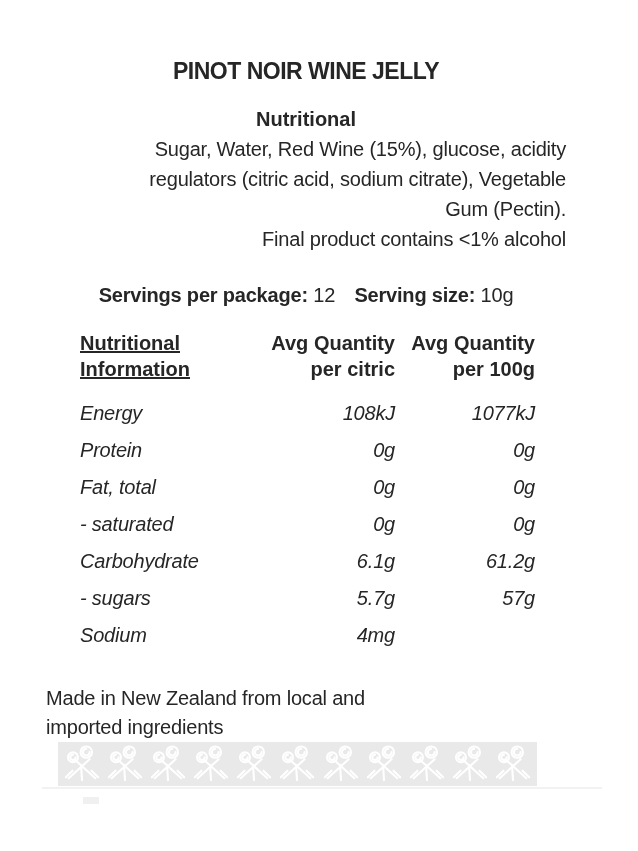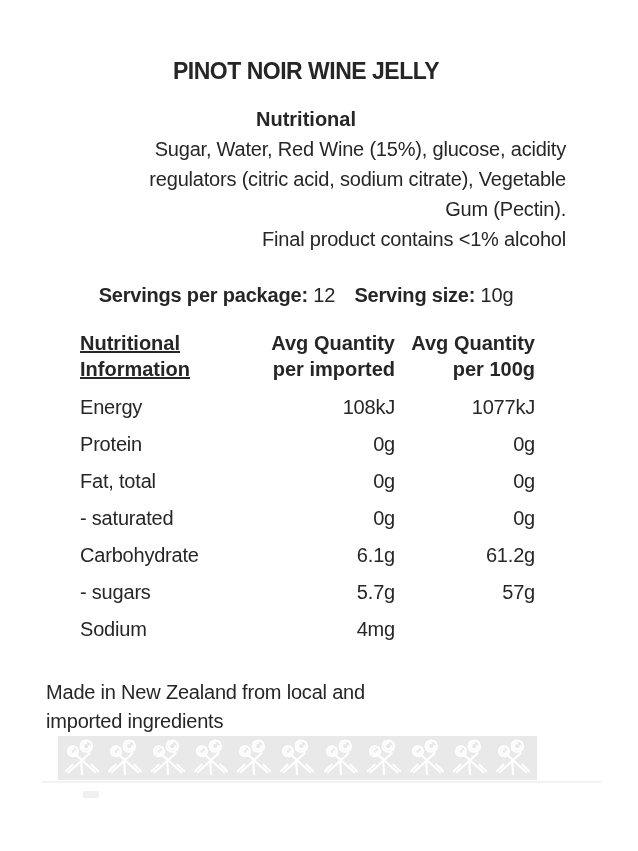--- a/index.html
+++ b/index.html
@@ -16,21 +16,21 @@
   .ing-head{margin-top:16px;font-size:20px;font-weight:bold;line-height:30px;text-align:center;}
   .line{font-size:20px;line-height:30px;text-align:right;white-space:nowrap;letter-spacing:-0.2px;}
   .servings{margin-top:26px;font-size:20px;line-height:30px;text-align:center;letter-spacing:-0.2px;}
   .servings .b{font-weight:bold;}
   .servings .v{margin-right:14px;}
   .ntable{margin-top:20px;margin-left:34px;width:455px;font-size:20px;}
   .hrow,.drow{display:grid;grid-template-columns:175px 140px 140px;}
   .hrow .c{font-weight:bold;line-height:26px;}
   .hrow .c1{text-align:left;text-decoration:underline;}
   .c2,.c3{text-align:right;}
-  .rows{margin-top:7px;}
+  .rows{margin-top:13px;font-style:italic;}
   .drow{height:37px;align-items:center;letter-spacing:-0.2px;}
   .footer{margin-top:30px;}
   .footer .fline{font-size:20px;line-height:29px;text-align:left;letter-spacing:-0.2px;}
   .band{
     width:479px;height:44px;margin-left:12px;background:#e9e9e9;
     display:flex;align-items:center;justify-content:space-evenly;overflow:hidden;
   }
   .motif{display:inline-flex;}
   .faint-line{width:560px;height:2px;margin-top:1px;margin-left:-4px;background:#f2f2f2;}
   .faint-rect{width:16px;height:7px;margin-top:8px;margin-left:37px;background:#f0f0f0;}
@@ -63,21 +63,21 @@
   </div>
 
   <div class="ntable">
     <div class="hrow">
       <div class="c c1">
         <div>Nutritional</div>
         <div>Information</div>
       </div>
       <div class="c c2">
         <div>Avg Quantity</div>
-        <div>per imported</div>
+        <div>per citric</div>
       </div>
       <div class="c c3">
         <div>Avg Quantity</div>
         <div>per 100g</div>
       </div>
     </div>
 
     <div class="rows">
 
         <div class="drow">

